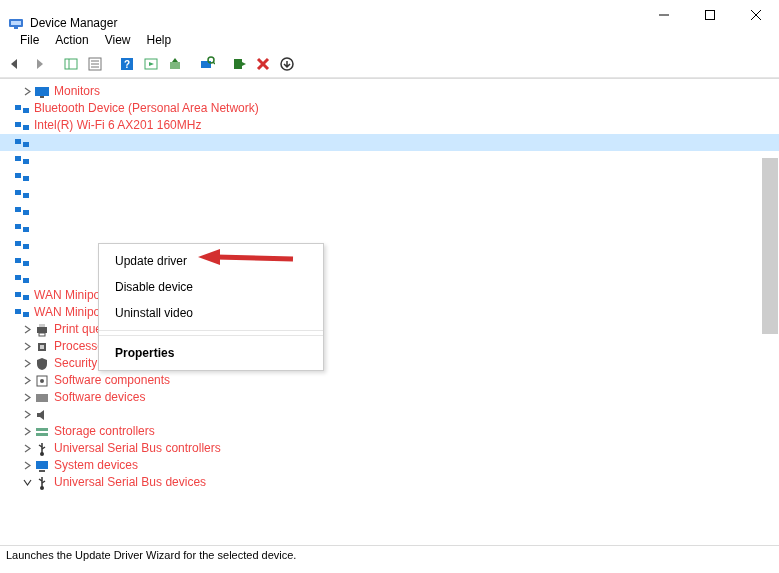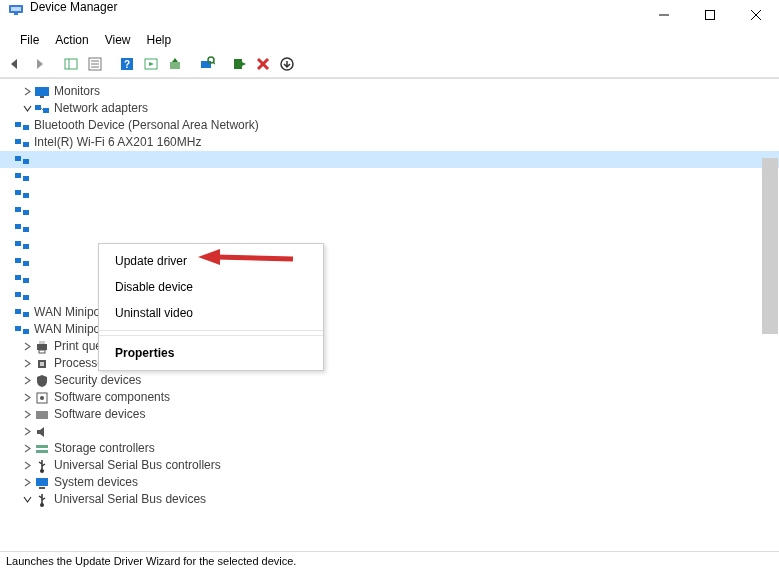--- a/index.html
+++ b/index.html
@@ -1,19 +1,19 @@
 <!DOCTYPE html>
 <html><head>
 <meta charset="utf-8">
 <style>
   * { box-sizing: border-box; font-family: "Segoe UI", Tahoma, sans-serif; }
   body { margin: 0; background: #fff; width: 779px; height: 573px; overflow: hidden; position: relative; }
 
   
-  .titlebar { height: 30px; display: flex; align-items: flex-start; padding: 0 0 0 8px; }
+  .titlebar { height: 30px; display: flex; align-items: flex-end; padding: 0 0 0 8px; }
   .titlebar .title-icon { width: 16px; height: 16px; margin-right: 6px; }
   .titlebar .title { font-size: 12px; color: #000; flex: 1; }
   .win-controls { display: flex; height: 100%; }
   .win-btn { width: 46px; height: 30px; display: flex; align-items: center; justify-content: center; }
   .win-btn svg { width: 10px; height: 10px; }
 
   
   .menubar { height: 20px; display: flex; align-items: center; padding: 0 12px; font-size: 12px; }
   .menubar span { padding: 2px 8px; }
 
@@ -22,40 +22,40 @@
   .tb-btn { width: 22px; height: 22px; display: flex; align-items: center; justify-content: center; }
   .tb-sep { width: 6px; }
 
   
   .tree-wrap { position: relative; height: calc(100% - 30px - 20px - 28px - 22px); border-top: 1px solid #dcdcdc; overflow: hidden; }
   .tree { font-size: 12px; padding: 4px 0; }
   .node { display: flex; align-items: center; height: 17px; line-height: 17px; white-space: nowrap; }
   .chevron { width: 14px; display: flex; align-items: center; justify-content: center; color: #5a5a5a; }
   .chevron.blank { visibility: hidden; }
   .icon { width: 16px; height: 16px; margin-right: 4px; display: flex; align-items: center; justify-content: center; }
-  .label { color: #404040; }
+  .label { color: #ef4444; }
 
   
   .ind1 { padding-left: 20px; }
   .ind2 { }
 
   
   .sel { background: #cde8ff; }
 
   
   .context-menu { position: absolute; left: 98px; top: 164px; width: 226px; background: #fff; border: 1px solid #cccccc; box-shadow: 2px 2px 4px rgba(0,0,0,0.15); font-size: 12px; padding: 4px 0; }
   .cm-item { padding: 6px 16px; }
   .cm-item.bold { font-weight: 700; }
   .cm-sep { height: 0; border-top: 1px solid #e5e5e5; margin: 4px 0; }
 
   
   .arrow-annot { position: absolute; left: 198px; top: 168px; pointer-events: none; }
 
   
-  .statusbar { position: absolute; bottom: 0; left: 0; right: 0; height: 22px; border-top: 1px solid #dcdcdc; font-size: 11px; padding: 3px 6px; color: #000; background: #fff; }
+  .statusbar { position: absolute; bottom: 0; left: 0; right: 0; height: 28px; border-top: 1px solid #dcdcdc; font-size: 11px; padding: 3px 6px; color: #000; background: #fff; }
 
   
   .scroll-track { position: absolute; right: 1px; top: 79px; width: 16px; height: 176px; background: #f0f0f0; }
   .scroll-thumb { position: absolute; right: 1px; top: 79px; width: 16px; height: 176px; background: #cdcdcd; }
 </style>
 </head>
 <body>
 
 <div class="titlebar">
   <span class="title-icon">
@@ -180,35 +180,20 @@
         </span>
       <span class="icon">
           <svg viewBox="0 0 16 16">
             <rect x="1" y="3" width="14" height="9" fill="#1976d2"></rect>
             <rect x="6" y="12" width="4" height="2" fill="#555"></rect>
           </svg>
         </span>
       <span class="label">Monitors</span>
     </div>
 
-    <div class="node ind1">
-      <span class="chevron">
-          <svg width="9" height="9" viewBox="0 0 9 9">
-            <path d="M1 2 L4.5 7 L8 2" fill="none" stroke="#333" stroke-width="1.2"></path>
-          </svg>
-        </span>
-      <span class="icon">
-          <svg viewBox="0 0 16 16">
-            <rect x="1" y="4" width="6" height="5" fill="#1976d2"></rect>
-            <rect x="9" y="7" width="6" height="5" fill="#1976d2"></rect>
-            <line x1="7" y1="7" x2="9" y2="9" stroke="#888"></line>
-          </svg>
-        </span>
-      <span class="label">Network adapters</span>
-    </div>
 
     <div class="node ind2">
       <span class="chevron blank"></span>
       <span class="icon">
           <svg viewBox="0 0 16 16">
             <rect x="1" y="4" width="6" height="5" fill="#1976d2"></rect>
             <rect x="9" y="7" width="6" height="5" fill="#1976d2"></rect>
           </svg>
         </span>
       <span class="label">Bluetooth Device (Personal Area Network)</span>

